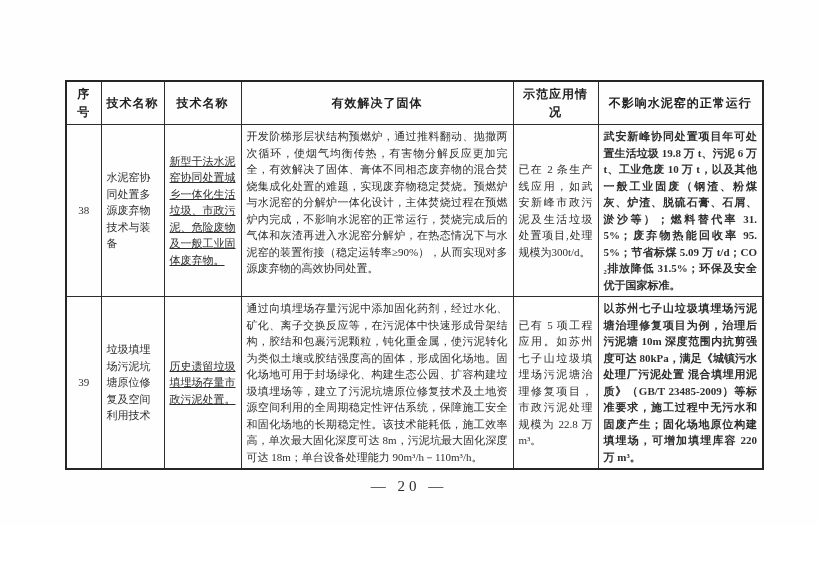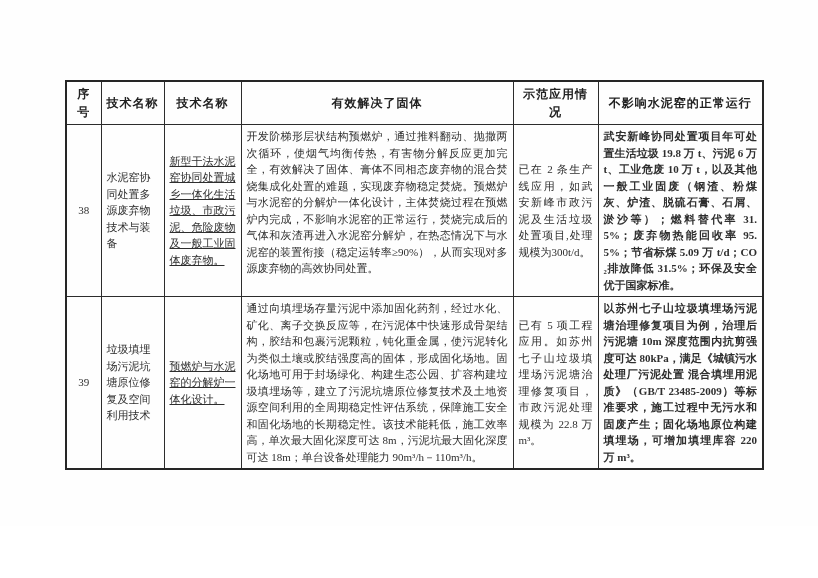--- a/index.html
+++ b/index.html
@@ -125,22 +125,23 @@
         <td class="cell-no">38</td>
         <td class="cell-name">水泥窑协同处置多源废弃物技术与装备</td>
         <td class="cell-scope">新型干法水泥窑协同处置城乡一体化生活垃圾、市政污泥、危险废物及一般工业固体废弃物。</td>
         <td class="cell-desc">开发阶梯形层状结构预燃炉，通过推料翻动、抛撒两次循环，使烟气均衡传热，有害物分解反应更加完全，有效解决了固体、膏体不同相态废弃物的混合焚烧集成化处置的难题，实现废弃物稳定焚烧。预燃炉与水泥窑的分解炉一体化设计，主体焚烧过程在预燃炉内完成，不影响水泥窑的正常运行，焚烧完成后的气体和灰渣再进入水泥窑分解炉，在热态情况下与水泥窑的装置衔接（稳定运转率≥90%），从而实现对多源废弃物的高效协同处置。</td>
         <td class="cell-app">已在 2 条生产线应用，如武安新峰市政污泥及生活垃圾处置项目,处理规模为300t/d。</td>
         <td class="cell-effect">武安新峰协同处置项目年可处置生活垃圾 19.8 万 t、污泥 6 万 t、工业危废 10 万 t，以及其他一般工业固废（钢渣、粉煤灰、炉渣、脱硫石膏、石屑、淤沙等）；燃料替代率 31.5%；废弃物热能回收率 95.5%；节省标煤 5.09 万 t/d；CO₂排放降低 31.5%；环保及安全优于国家标准。</td>
       </tr>
       <tr class="row-39">
         <td class="cell-no">39</td>
         <td class="cell-name">垃圾填埋场污泥坑塘原位修复及空间利用技术</td>
-        <td class="cell-scope">预燃炉与水泥窑的分解炉一体化设计。</td>
+        <td class="cell-scope">历史遗留垃圾填埋场存量市政污泥处置。</td>
         <td class="cell-desc">通过向填埋场存量污泥中添加固化药剂，经过水化、矿化、离子交换反应等，在污泥体中快速形成骨架结构，胶结和包裹污泥颗粒，钝化重金属，使污泥转化为类似土壤或胶结强度高的固体，形成固化场地。固化场地可用于封场绿化、构建生态公园、扩容构建垃圾填埋场等，建立了污泥坑塘原位修复技术及土地资源空间利用的全周期稳定性评估系统，保障施工安全和固化场地的长期稳定性。该技术能耗低，施工效率高，单次最大固化深度可达 8m，污泥坑最大固化深度可达 18m；单台设备处理能力 90m³/h－110m³/h。</td>
         <td class="cell-app">已有 5 项工程应用。如苏州七子山垃圾填埋场污泥塘治理修复项目，市政污泥处理规模为 22.8 万 m³。</td>
         <td class="cell-effect">以苏州七子山垃圾填埋场污泥塘治理修复项目为例，治理后污泥塘 10m 深度范围内抗剪强度可达 80kPa，满足《城镇污水处理厂污泥处置 混合填埋用泥质》（GB/T 23485-2009）等标准要求，施工过程中无污水和固废产生；固化场地原位构建填埋场，可增加填埋库容 220 万 m³。</td>
       </tr>
     </tbody>
   </table>
 
+  <div class="footer-pageno">— 20 —</div>
 
 </div>
 
 </body></html>

